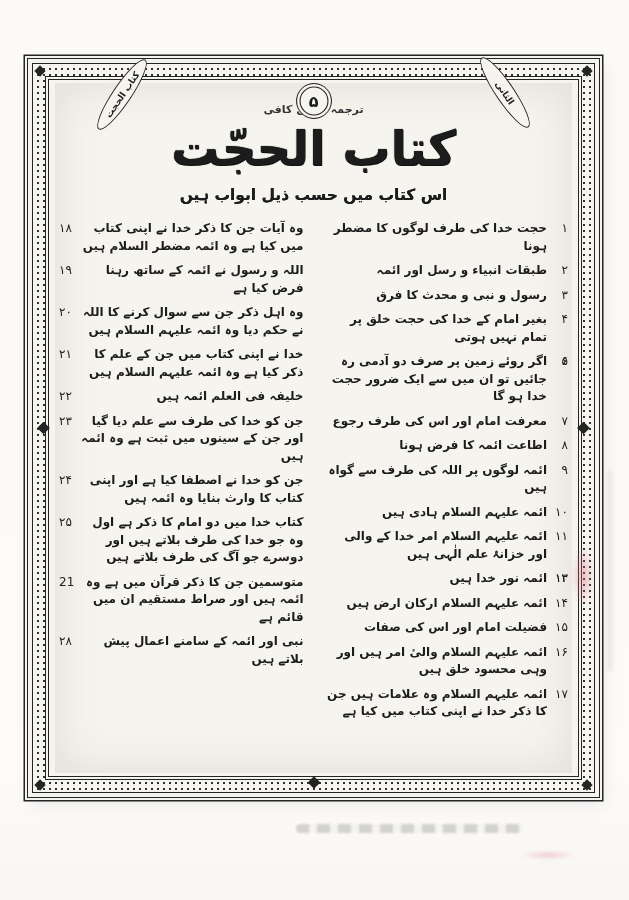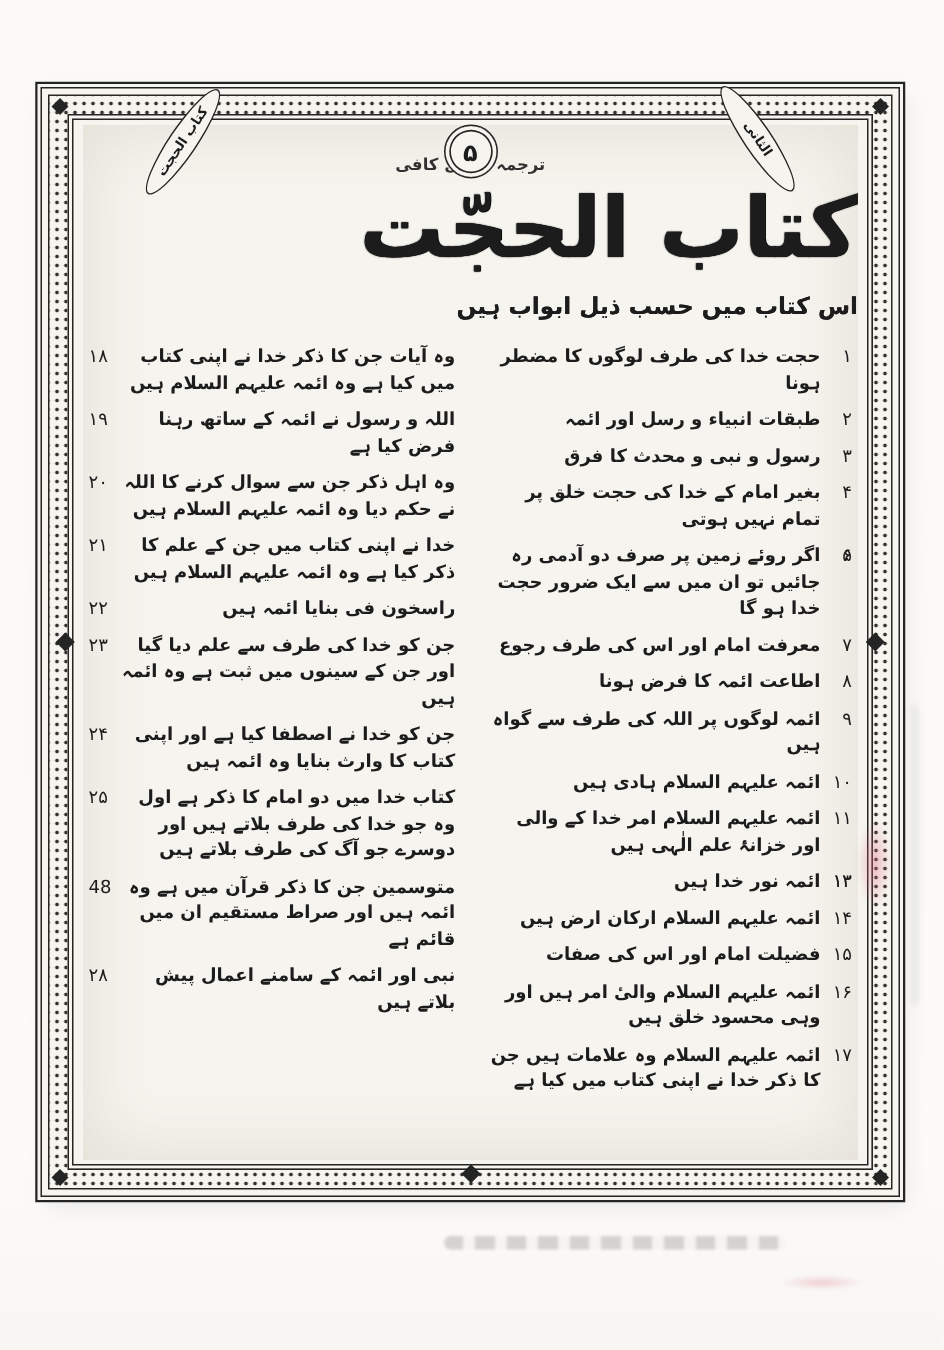--- a/index.html
+++ b/index.html
@@ -42,25 +42,25 @@
     padding-top: 8px;
     overflow: hidden;
     direction: rtl;
     box-shadow: inset 0 0 48px rgba(110,95,70,.15);
   }
   .header-line {
     text-align: center; font-size: 11px; font-weight: bold;
     margin-top: 12px; opacity: .9; letter-spacing: .3px;
   }
   .title {
-    font-size: 56px; font-weight: bold; margin-top: 4px;
+    text-align: center; font-size: 48px; font-weight: bold; margin-top: 4px;
     text-shadow: 0 0 1px #111, .6px .6px 0 #111;
   }
   .subtitle {
-    text-align: right; font-size: 15.5px; font-weight: bold; margin-top: 10px;
+    text-align: center; font-size: 15.5px; font-weight: bold; margin-top: 10px;
     text-shadow: 0 0 .4px #222;
   }
   .toc { display: flex; gap: 16px; margin-top: 16px; padding: 0 4px; }
   .col { flex: 1 1 0; min-width: 0; }
   .entry {
     position: relative; margin-bottom: 7px;
     font-size: 12px; line-height: 1.46; font-weight: bold; text-align: right;
   }
   .num { font-weight: normal; }
   .col-first  .entry { padding-right: 21px; padding-left: 2px; }
@@ -149,29 +149,29 @@
               <div class="entry"><span class="num">۱۰</span><span class="txt">ائمہ علیہم السلام ہادی ہیں</span></div>
               <div class="entry"><span class="num">۱۱</span><span class="txt">ائمہ علیہم السلام امر خدا کے والی اور خزانۂ علم الٰہی ہیں</span></div>
               <div class="entry"><span class="num">۱۲</span></div>
               <div class="entry"><span class="num">۱۳</span><span class="txt">ائمہ نور خدا ہیں</span></div>
               <div class="entry"><span class="num">۱۴</span><span class="txt">ائمہ علیہم السلام ارکان ارض ہیں</span></div>
               <div class="entry"><span class="num">۱۵</span><span class="txt">فضیلت امام اور اس کی صفات</span></div>
               <div class="entry"><span class="num">۱۶</span><span class="txt">ائمہ علیہم السلام والیٔ امر ہیں اور وہی محسود خلق ہیں</span></div>
               <div class="entry"><span class="num">۱۷</span><span class="txt">ائمہ علیہم السلام وہ علامات ہیں جن کا ذکر خدا نے اپنی کتاب میں کیا ہے</span></div>
             </div>
           <div class="col col-second">
-              <div class="entry"><span class="num">۱۸</span><span class="txt">وہ آیات جن کا ذکر خدا نے اپنی کتاب میں کیا ہے وہ ائمہ علیہم السلام ہیں</span></div>
+              <div class="entry"><span class="num">۱۸</span><span class="txt">وہ آیات جن کا ذکر خدا نے اپنی کتاب میں کیا ہے وہ ائمہ مضطر السلام ہیں</span></div>
               <div class="entry"><span class="num">۱۹</span><span class="txt">اللہ و رسول نے ائمہ کے ساتھ رہنا فرض کیا ہے</span></div>
               <div class="entry"><span class="num">۲۰</span><span class="txt">وہ اہل ذکر جن سے سوال کرنے کا اللہ نے حکم دیا وہ ائمہ علیہم السلام ہیں</span></div>
               <div class="entry"><span class="num">۲۱</span><span class="txt">خدا نے اپنی کتاب میں جن کے علم کا ذکر کیا ہے وہ ائمہ علیہم السلام ہیں</span></div>
-              <div class="entry"><span class="num">۲۲</span><span class="txt">راسخون فی بنایا ائمہ ہیں</span></div>
+              <div class="entry"><span class="num">۲۲</span><span class="txt">خلیفہ فی العلم ائمہ ہیں</span></div>
               <div class="entry"><span class="num">۲۳</span><span class="txt">جن کو خدا کی طرف سے علم دیا گیا اور جن کے سینوں میں ثبت ہے وہ ائمہ ہیں</span></div>
               <div class="entry"><span class="num">۲۴</span><span class="txt">جن کو خدا نے اصطفا کیا ہے اور اپنی کتاب کا وارث بنایا وہ ائمہ ہیں</span></div>
               <div class="entry"><span class="num">۲۵</span><span class="txt">کتاب خدا میں دو امام کا ذکر ہے اول وہ جو خدا کی طرف بلاتے ہیں اور دوسرے جو آگ کی طرف بلاتے ہیں</span></div>
-              <div class="entry"><span class="num">48</span><span class="txt">متوسمین جن کا ذکر قرآن میں ہے وہ ائمہ ہیں اور صراط مستقیم ان میں قائم ہے</span></div>
+              <div class="entry"><span class="num">21</span><span class="txt">متوسمین جن کا ذکر قرآن میں ہے وہ ائمہ ہیں اور صراط مستقیم ان میں قائم ہے</span></div>
               <div class="entry"><span class="num">۲۸</span><span class="txt">نبی اور ائمہ کے سامنے اعمال پیش بلاتے ہیں</span></div>
             </div>
         </div>
       </div>
     </div>
 
     <div class="cartouche c-left">
       <span>کتاب الحجت</span>
     </div>
     <div class="medallion">

